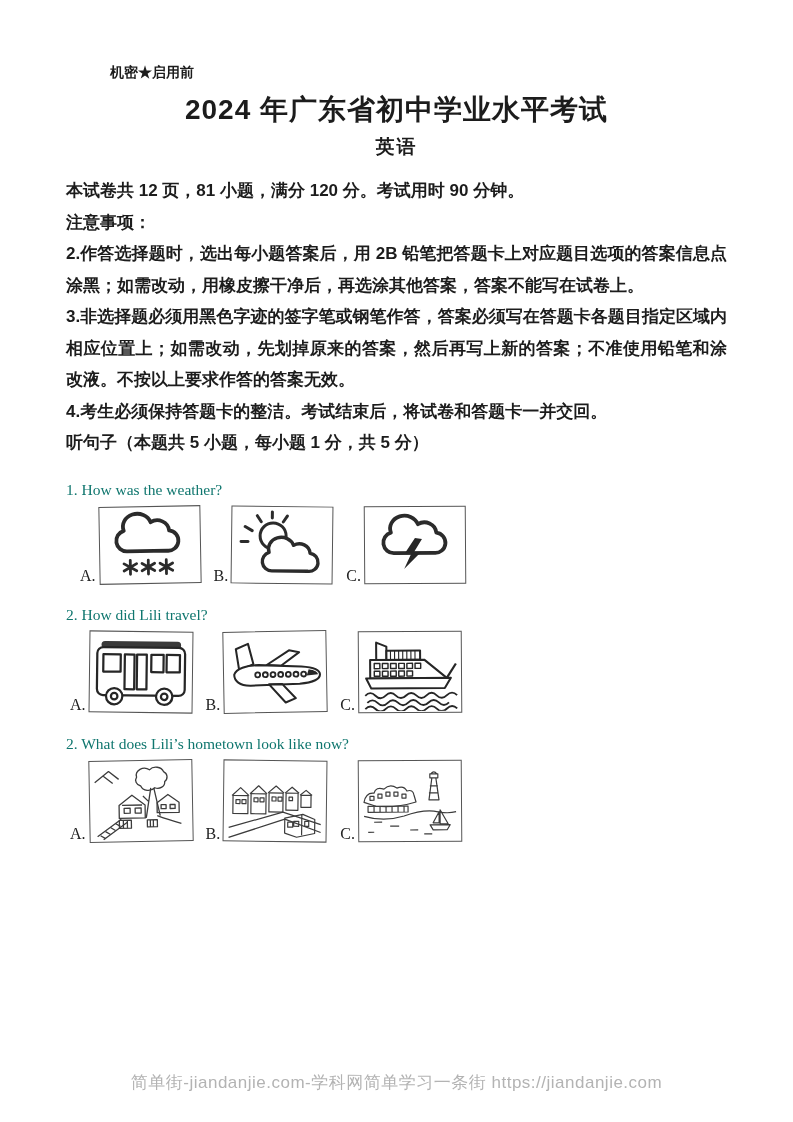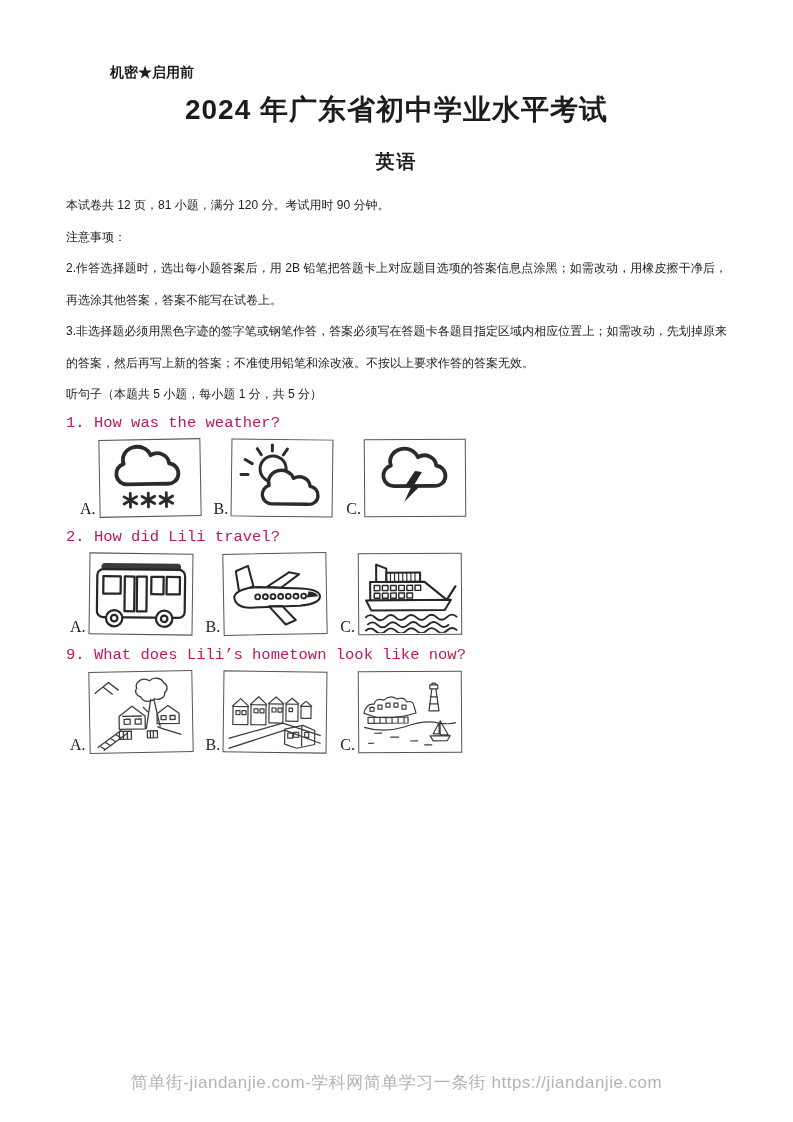--- a/index.html
+++ b/index.html
@@ -8,34 +8,34 @@
     width:793px; height:1122px;
     position:relative; overflow:hidden;
     font-family:"Liberation Sans", sans-serif;
     color:#1c1c1c;
   }
   .page { padding:64px 66px 0 66px; }
 
   .classification { font-size:14px; font-weight:700; line-height:16px;margin-left:44px; }
 
   .title   { text-align:center; font-size:28px; font-weight:700; line-height:28px; margin-top:16px; letter-spacing:1px; }
-  .subject { text-align:center; font-size:19px; font-weight:700; line-height:26px; margin-top:25px; letter-spacing:2px; }
+  .subject { text-align:center; font-size:19px; font-weight:700; line-height:26px; margin-top:10px; letter-spacing:2px; }
 
   .cn {
-    font-size:12px; font-weight:400; line-height:31.5px;
+    font-size:17px; font-weight:700; line-height:31.5px;
     text-align:justify; text-justify:inter-ideograph;
   }
   .exam-info { margin-top:15px; }
 
   .q-block { }
   .q-block.gap { margin-top:9px; }
   .q-text {
-    font-family:Liberation Mono, monospace;
+    font-family:Liberation Serif, serif;
     font-size:15.5px; font-weight:400; line-height:22px;
-    color:#be185d; margin-top:1px;
+    color:#0f766e; margin-top:20px;
   }
   .options-row { display:flex; align-items:flex-end; margin-top:5px; }
   .row-indent1 { margin-left:14px; }
   .row-indent2 { margin-left:4px; }
   .option { display:flex; align-items:flex-end; margin-right:13px; }
   .opt-label {
     font-family:"Liberation Serif", serif;
     font-size:16px; line-height:17px; margin-right:3px; color:#222;
   }
   .img-box {
@@ -63,20 +63,21 @@
 
   <div class="classification">机密★启用前</div>
 
   <div class="title">2024 年广东省初中学业水平考试</div>
   <div class="subject">英语</div>
 
   <p class="cn exam-info">本试卷共 12 页，81 小题，满分 120 分。考试用时 90 分钟。</p>
   <p class="cn">注意事项：</p>
   <p class="cn">2.作答选择题时，选出每小题答案后，用 2B 铅笔把答题卡上对应题目选项的答案信息点涂黑；如需改动，用橡皮擦干净后，再选涂其他答案，答案不能写在试卷上。</p>
   <p class="cn">3.非选择题必须用黑色字迹的签字笔或钢笔作答，答案必须写在答题卡各题目指定区域内相应位置上；如需改动，先划掉原来的答案，然后再写上新的答案；不准使用铅笔和涂改液。不按以上要求作答的答案无效。</p>
+  <p class="cn">4.考生必须保持答题卡的整洁。考试结束后，将试卷和答题卡一并交回。</p>
   <p class="cn">听句子（本题共 5 小题，每小题 1 分，共 5 分）</p>
 
   <div class="q-block">
     <p class="q-text">1. How was the weather?</p>
     <div class="options-row row-indent1">
       <div class="option">
         <span class="opt-label">A.</span>
         <div class="img-box r1">
           <svg width="96" height="72" viewBox="0 0 96 72">
             <path d="M25 42 a10.5 10.5 0 0 1 -3 -20.6 a14 12.5 0 0 1 27 -8.2 a12 11.4 0 0 1 18.4 8.6 a9.4 9.4 0 0 1 -2.2 20.2 z" fill="none" stroke="#2b2b2b" stroke-width="3.8" stroke-linejoin="round"></path>
@@ -188,21 +189,21 @@
                 <path d="M4 74 q5 -5 10 0 t10 0 t10 0 t10 0 t10 0 t10 0 t10 0 t10 0 t10 0"></path>
               </g>
             </g>
           </svg>
         </div>
       </div>
     </div>
   </div>
 
   <div class="q-block gap">
-    <p class="q-text">9. What does Lili’s hometown look like now?</p>
+    <p class="q-text">2. What does Lili’s hometown look like now?</p>
     <div class="options-row row-indent2">
       <div class="option">
         <span class="opt-label">A.</span>
         <div class="img-box tall r1">
           <svg width="100" height="78" viewBox="0 0 100 78">
             <g stroke="#3c3c3c" stroke-width="1.3" fill="none" stroke-linejoin="round">
               <path d="M4 20 L18 9 L28 17 M12 13 L22 21"></path>
               <path d="M46 15 a8 7 0 0 1 13 -7 a8 6.5 0 0 1 14 2 a6.5 6 0 0 1 1 10 a7 6 0 0 1 -10 6 a8 6.5 0 0 1 -14 -2 a6.5 6 0 0 1 -4 -9 z"></path>
               <path d="M60 26 L55 56 M63 26 L69 54 M58 40 L52 34"></path>
               <path d="M28 43 L41 33 L54 43 V56 H28 Z M31 43 H51"></path>

